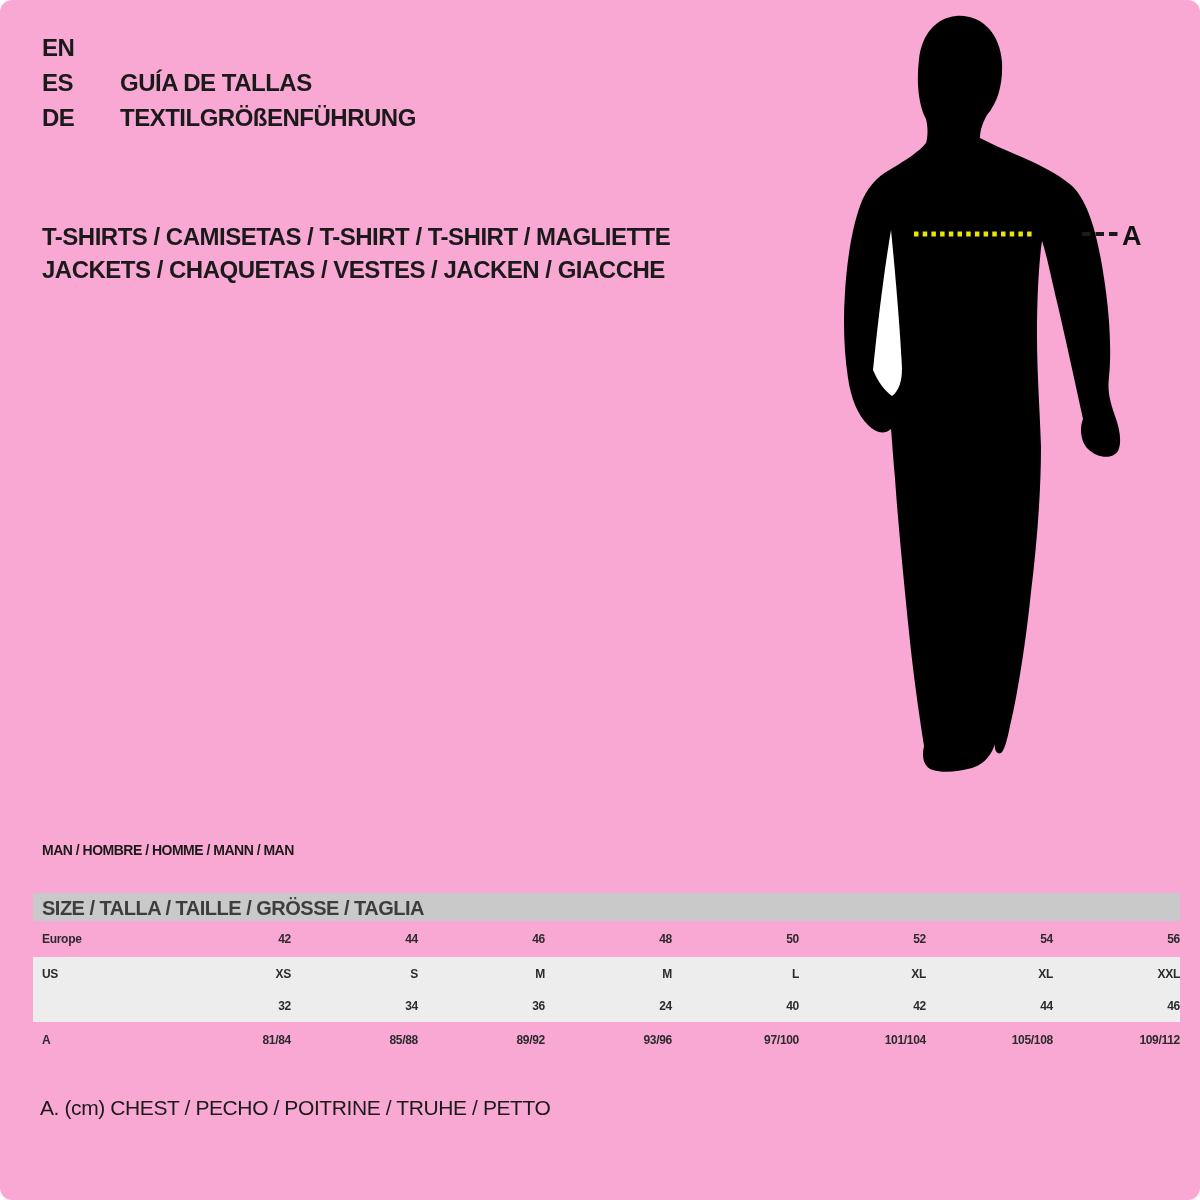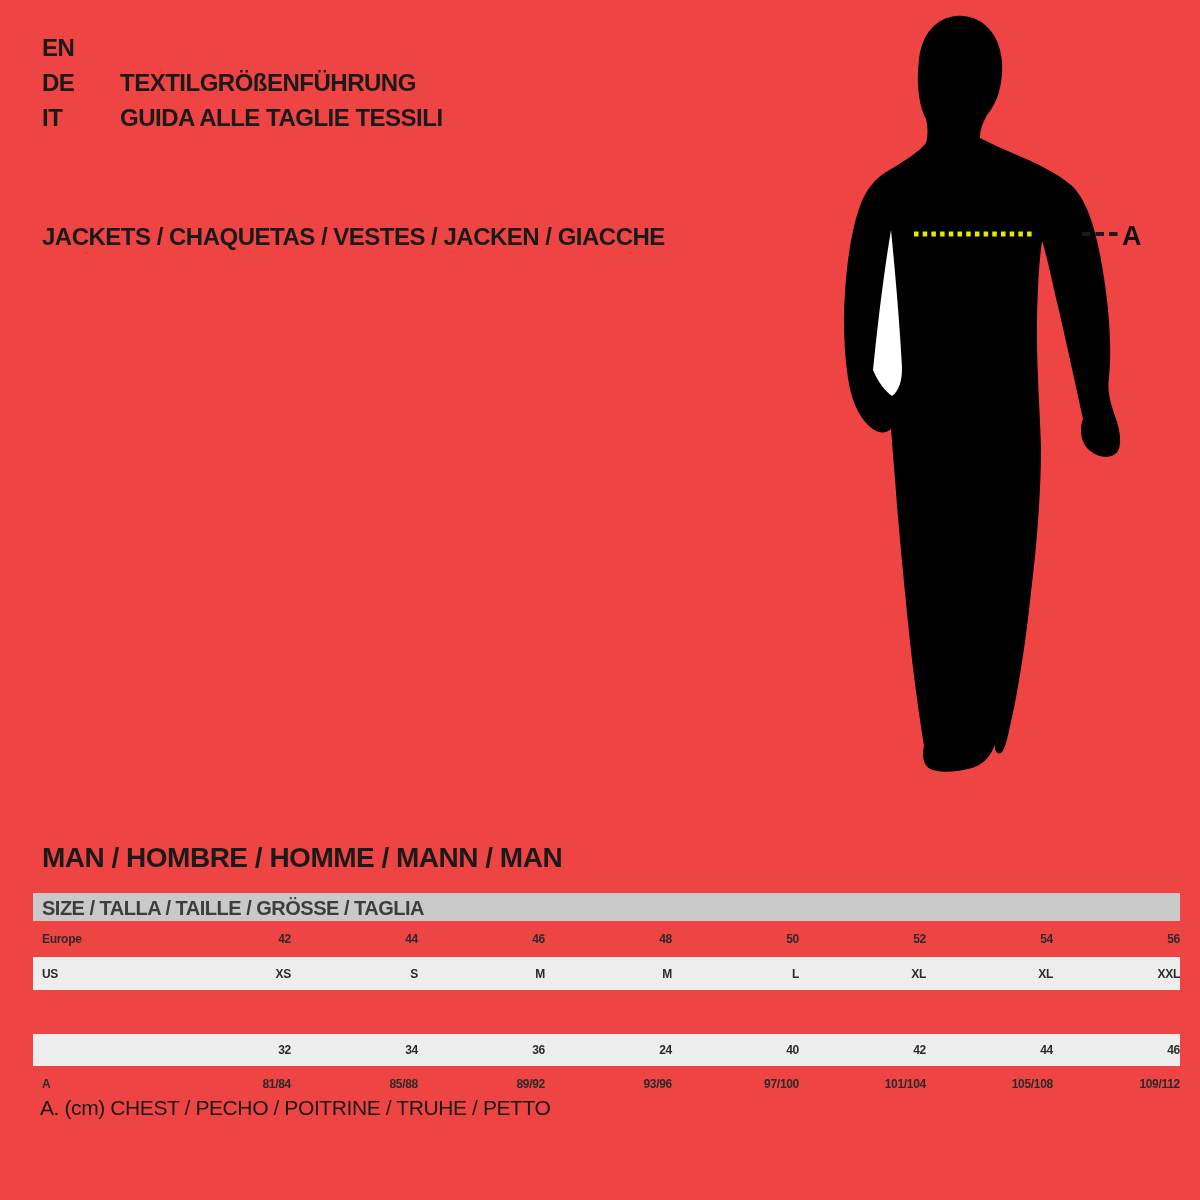--- a/index.html
+++ b/index.html
@@ -1,70 +1,71 @@
 <!DOCTYPE html>
 <html><head>
 <meta charset="utf-8">
 <style>
   html,body{margin:0;padding:0;background:#fff;}
   .canvas{
-    position:relative;width:1200px;height:1200px;background:#ef4444;
-    font-family:"Liberation Sans",sans-serif;color:#1a1a1a;overflow:hidden;
+    position:relative;width:1200px;height:1200px;background:#f9a8d4;
+    font-family:"Liberation Sans",sans-serif;color:#1a1a1a;overflow:hidden;border-radius:12px;
   }
   
   .lang-block{position:absolute;left:42px;top:30px;}
   .lang-row{display:flex;height:35px;align-items:center;}
   .lang-code,.lang-label{font-weight:bold;font-size:24px;letter-spacing:-0.5px;white-space:nowrap;}
   .lang-code{width:78px;}
   
   .product-block{position:absolute;left:42px;top:220px;}
   .product-line{font-weight:bold;font-size:24px;line-height:33px;letter-spacing:-0.5px;white-space:nowrap;}
   
   .figure-svg{position:absolute;left:0;top:0;}
   
-  .section-title{position:absolute;left:42px;top:842px;font-size:28px;font-weight:bold;letter-spacing:-0.5px;}
+  .section-title{position:absolute;left:42px;top:842px;font-size:14px;font-weight:bold;letter-spacing:-0.5px;}
   
   .size-table{position:absolute;left:33px;top:893px;width:1147px;}
   .t-head{
     height:28px;line-height:30px;background:#c9c9c9;color:#3d3d3d;
     font-size:20px;font-weight:bold;padding-left:9px;letter-spacing:-0.5px;
   }
   .t-row{
     display:grid;grid-template-columns:131px repeat(8,1fr);align-items:center;
     font-size:12px;font-weight:bold;color:#2b2b2b;letter-spacing:-0.3px;
   }
   .t-label{padding-left:9px;}
   .t-cell{text-align:right;}
   .h36{height:36px;}
   .h33{height:33px;}
-  .h32{height:32px;margin-top:44px;}
+  .h32{height:32px;}
   .shaded{background:#ededed;}
   
   .footnote{position:absolute;left:40px;top:1096px;font-size:21px;font-weight:normal;letter-spacing:-0.4px;white-space:nowrap;}
 </style>
 </head>
 <body>
 
 <div class="canvas">
 
   <div class="lang-block">
     <div class="lang-row">
       <span class="lang-code">EN</span>
     </div>
     <div class="lang-row">
+      <span class="lang-code">ES</span>
+      <span class="lang-label">GUÍA DE TALLAS</span>
+    </div>
+    <div class="lang-row">
       <span class="lang-code">DE</span>
       <span class="lang-label">TEXTILGRÖßENFÜHRUNG</span>
-    </div>
-    <div class="lang-row">
-      <span class="lang-code">IT</span>
-      <span class="lang-label">GUIDA ALLE TAGLIE TESSILI</span>
     </div>
   </div>
 
   <div class="product-block">
+    <div class="product-line">T-SHIRTS / CAMISETAS / T-SHIRT / T-SHIRT / MAGLIETTE</div>
     <div class="product-line">JACKETS / CHAQUETAS / VESTES / JACKEN / GIACCHE</div>
   </div>
 
   <svg class="figure-svg" width="1200" height="800" viewBox="0 0 1200 800" xmlns="http://www.w3.org/2000/svg">
     <path d="M 956 16
              C 982 14 1000 34 1002 62
              C 1003 84 998 102 987 115
              C 983 122 980 130 980 138
              C 1006 152 1046 164 1071 185
              C 1089 201 1098 238 1104 278

